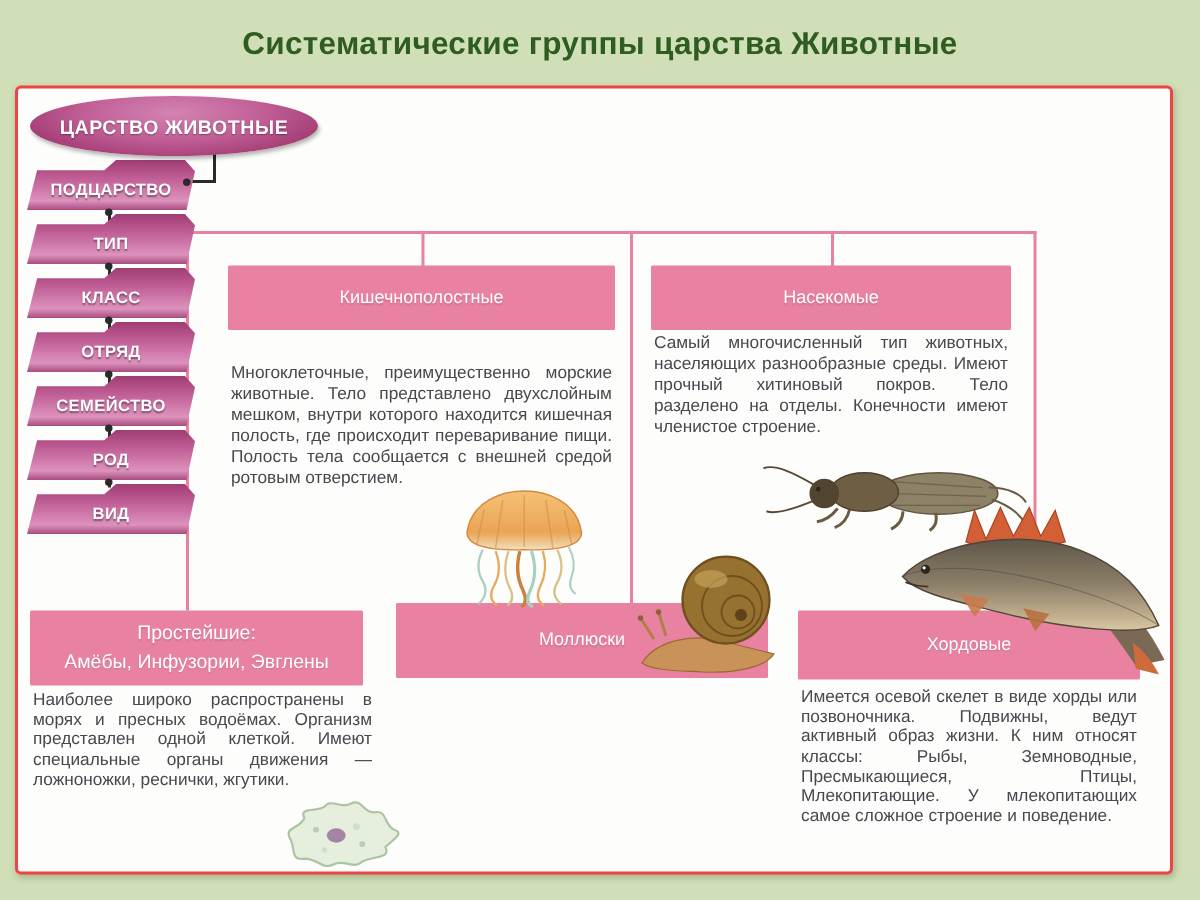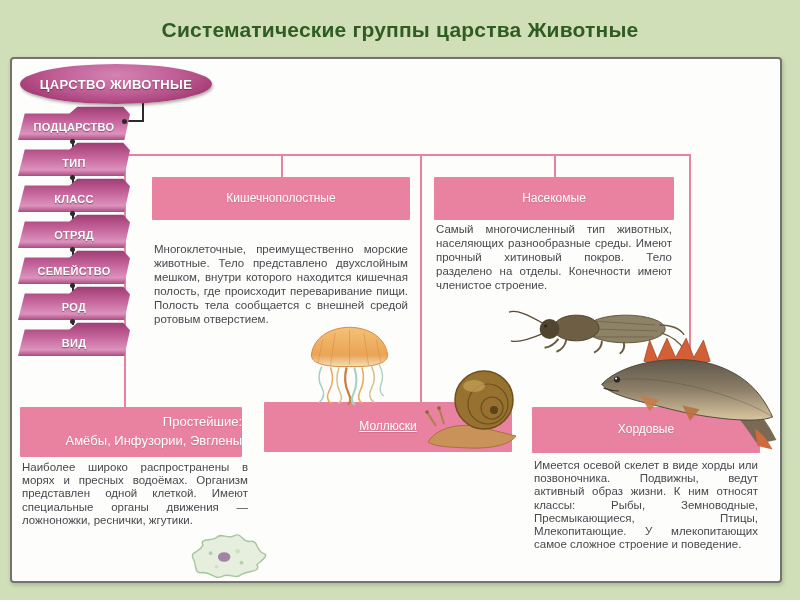--- a/index.html
+++ b/index.html
@@ -21,21 +21,21 @@
     position:relative;overflow:hidden;
   }
   .title{
     position:absolute;left:0;top:18px;width:100%;
     text-align:center;font-size:21px;font-weight:bold;
     color:var(--title-green);letter-spacing:.2px;
   }
   .panel{
     position:absolute;left:10px;top:57px;width:772px;height:526px;
     background:var(--panel-white);
-    border:2px solid #737373;border-radius:4px;
+    border:2px solid #ef4444;border-radius:4px;
     box-shadow:1px 2px 4px rgba(90,110,70,.35);
     overflow:hidden;
   }
   
   .kingdom{
     position:absolute;left:8px;top:5px;width:192px;height:40px;
     border-radius:50%;
     background:radial-gradient(ellipse at 50% 28%, #d383b2 0%, var(--magenta-mid) 45%, #93265e 100%);
     box-shadow:1px 2px 3px rgba(0,0,0,.3);
     display:flex;align-items:center;justify-content:center;
@@ -134,27 +134,27 @@
   <div class="ghead" style="left:140px;top:118px;width:258px;height:43px;">
     <span>Кишечнополостные</span>
   </div>
   <div class="gtext" style="left:140px;top:163px;width:258px;margin-top:20px;">Многоклеточные, преимущественно морские животные. Тело представлено двухслойным мешком, внутри которого находится кишечная полость, где происходит переваривание пищи. Полость тела сообщается с внешней средой ротовым отверстием.</div>
 
   <div class="ghead" style="left:422px;top:118px;width:240px;height:43px;">
     <span>Насекомые</span>
   </div>
   <div class="gtext" style="left:422px;top:163px;width:240px;">Самый многочисленный тип животных, населяющих разнообразные среды. Имеют прочный хитиновый покров. Тело разделено на отделы. Конечности имеют членистое строение.</div>
 
-  <div class="ghead" style="left:8px;top:348px;width:222px;height:50px;font-size:13px;align-items:flex-end;">
+  <div class="ghead" style="left:8px;top:348px;width:222px;height:50px;font-size:13px;">
     <span>Простейшие:</span>
     <span>Амёбы, Инфузории, Эвглены</span>
   </div>
   <div class="gtext tight" style="left:8px;top:402px;width:230px;">Наиболее широко распространены в морях и пресных водоёмах. Организм представлен одной клеткой. Имеют специальные органы движения — ложноножки, реснички, жгутики.</div>
 
-  <div class="ghead" style="left:252px;top:343px;width:248px;height:50px;text-decoration:underline;">
+  <div class="ghead" style="left:252px;top:343px;width:248px;height:50px;">
     <span>Моллюски</span>
   </div>
 
   <div class="ghead" style="left:520px;top:348px;width:228px;height:46px;">
     <span>Хордовые</span>
   </div>
   <div class="gtext tight" style="left:520px;top:400px;width:228px;">Имеется осевой скелет в виде хорды или позвоночника. Подвижны, ведут активный образ жизни. К ним относят классы: Рыбы, Земноводные, Пресмыкающиеся, Птицы, Млекопитающие. У млекопитающих самое сложное строение и поведение.</div>
 
   <svg class="creature" style="left:285px;top:265px;" width="105" height="82" viewBox="0 0 110 85">
     <defs>

